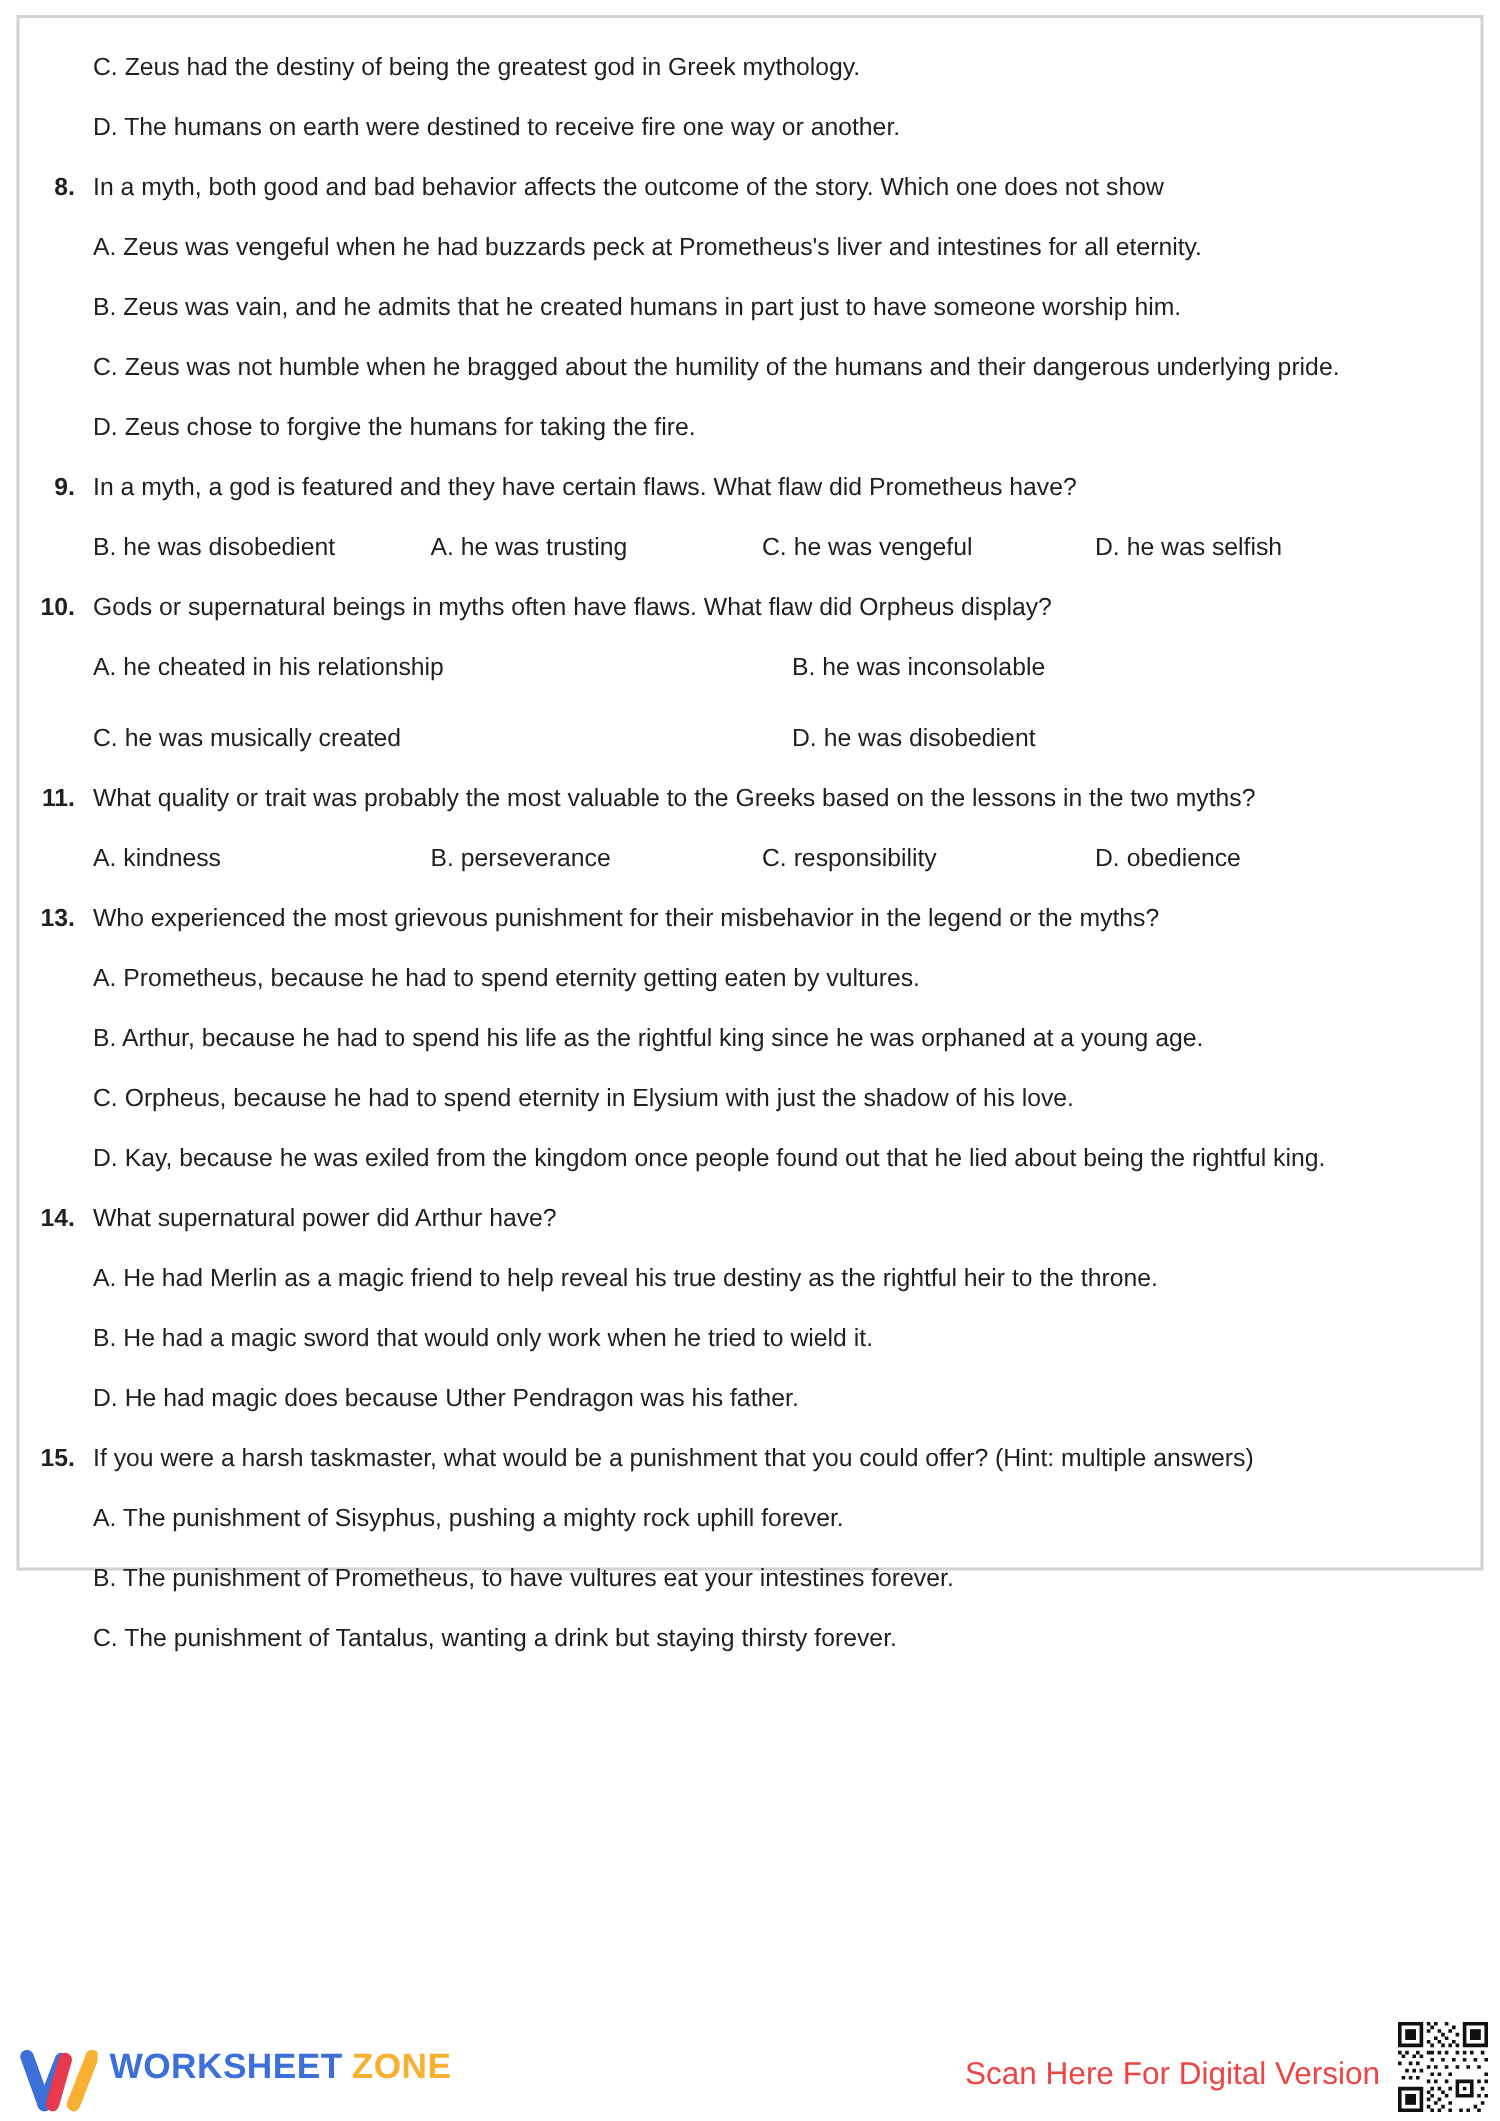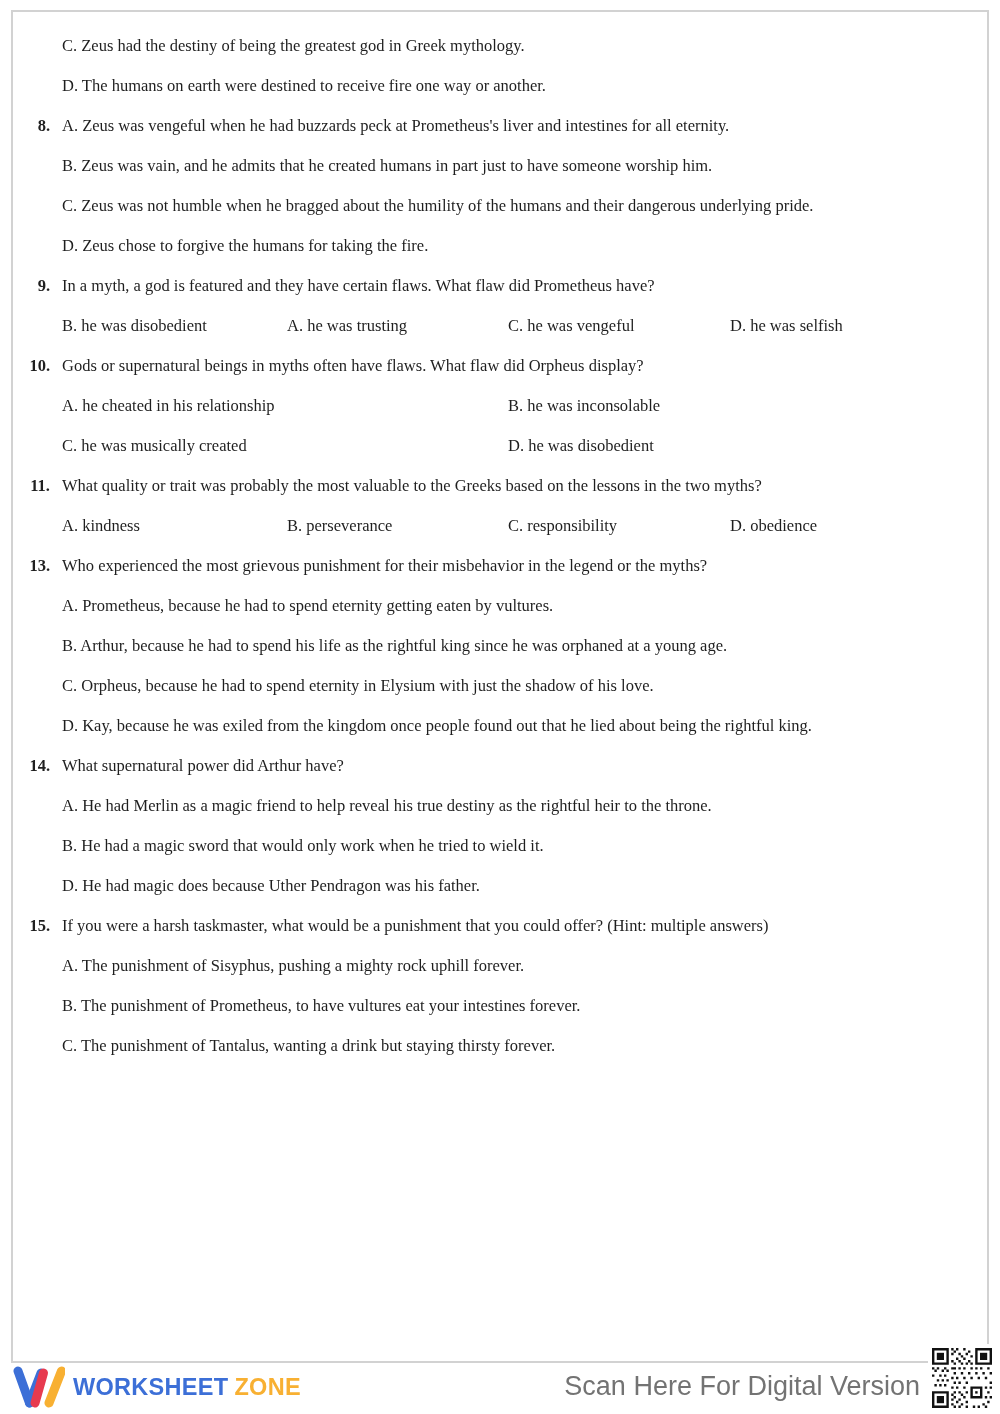--- a/index.html
+++ b/index.html
@@ -15,24 +15,23 @@
     width:1000px;height:1414px;
     background:#ffffff;
     font-family:"Liberation Sans","DejaVu Sans",sans-serif;
     color:var(--text-dark);
     position:relative;
     overflow:hidden;
   }
   .page-box{
     position:absolute;
     left:11px;top:10px;
-    width:978px;height:1353px;
+    width:978px;height:1037px;
     border:2px solid var(--border-gray);
     background:#ffffff;
-    font-family:Liberation Serif, serif;
   }
   .content{
     padding:20px 36px 0 49px;
     font-size:16.5px;
     line-height:27px;
   }
   .opt{margin:0 0 13px 0;}
   .q-head{margin:0 0 13px 0;}
   .question{position:relative;margin-top:10px;}
   .q-num{
@@ -42,43 +41,44 @@
   .opts-row4{
     display:grid;
     grid-template-columns:225px 221px 222px 1fr;
     margin:0 0 13px 0;
   }
   .opts-grid2{
     display:grid;
     grid-template-columns:446px 1fr;
     grid-row-gap:13px;
     margin:0 0 13px 0;
+    gap:20px;
   }
   .footer{
     position:absolute;left:0;top:1363px;right:0;bottom:0;
     background:#ffffff;
   }
   .brand{
     position:absolute;left:13px;top:1364px;
-    display:flex;align-items:center;
+    display:flex;
   }
   .brand-mark{display:block;}
   .brand-text{
     font-weight:800;
     font-size:23.5px;
     letter-spacing:0.3px;
     margin-left:8px;
     white-space:nowrap;
   }
   .brand-word1{color:var(--brand-blue);}
   .brand-word2{color:var(--brand-yellow);margin-left:6px;}
   .scan-label{
     position:absolute;right:80px;top:1371px;
-    font-size:27px;
-    color:#737373;
+    font-size:21px;
+    color:#ef4444;
     white-space:nowrap;
     margin-left:23px;
   }
   .qr-box{
     position:absolute;left:928px;top:1344px;
     width:68px;height:68px;
     background:#ffffff;
     padding:4px;
     z-index:3;
   }
@@ -88,20 +88,21 @@
 <body>
 
 <div class="page-box">
   <div class="content">
 
     <div class="opt">C. Zeus had the destiny of being the greatest god in Greek mythology.</div>
     <div class="opt">D. The humans on earth were destined to receive fire one way or another.</div>
 
     <div class="question">
       <span class="q-num">8.</span>
+      <div class="q-head">In a myth, both good and bad behavior affects the outcome of the story. Which one does not show</div>
       <div class="opt">A. Zeus was vengeful when he had buzzards peck at Prometheus's liver and intestines for all eternity.</div>
       <div class="opt">B. Zeus was vain, and he admits that he created humans in part just to have someone worship him.</div>
       <div class="opt">C. Zeus was not humble when he bragged about the humility of the humans and their dangerous underlying pride.</div>
       <div class="opt">D. Zeus chose to forgive the humans for taking the fire.</div>
     </div>
 
     <div class="question">
       <span class="q-num">9.</span>
       <div class="q-head">In a myth, a god is featured and they have certain flaws. What flaw did Prometheus have?</div>
       <div class="opts-row4">

